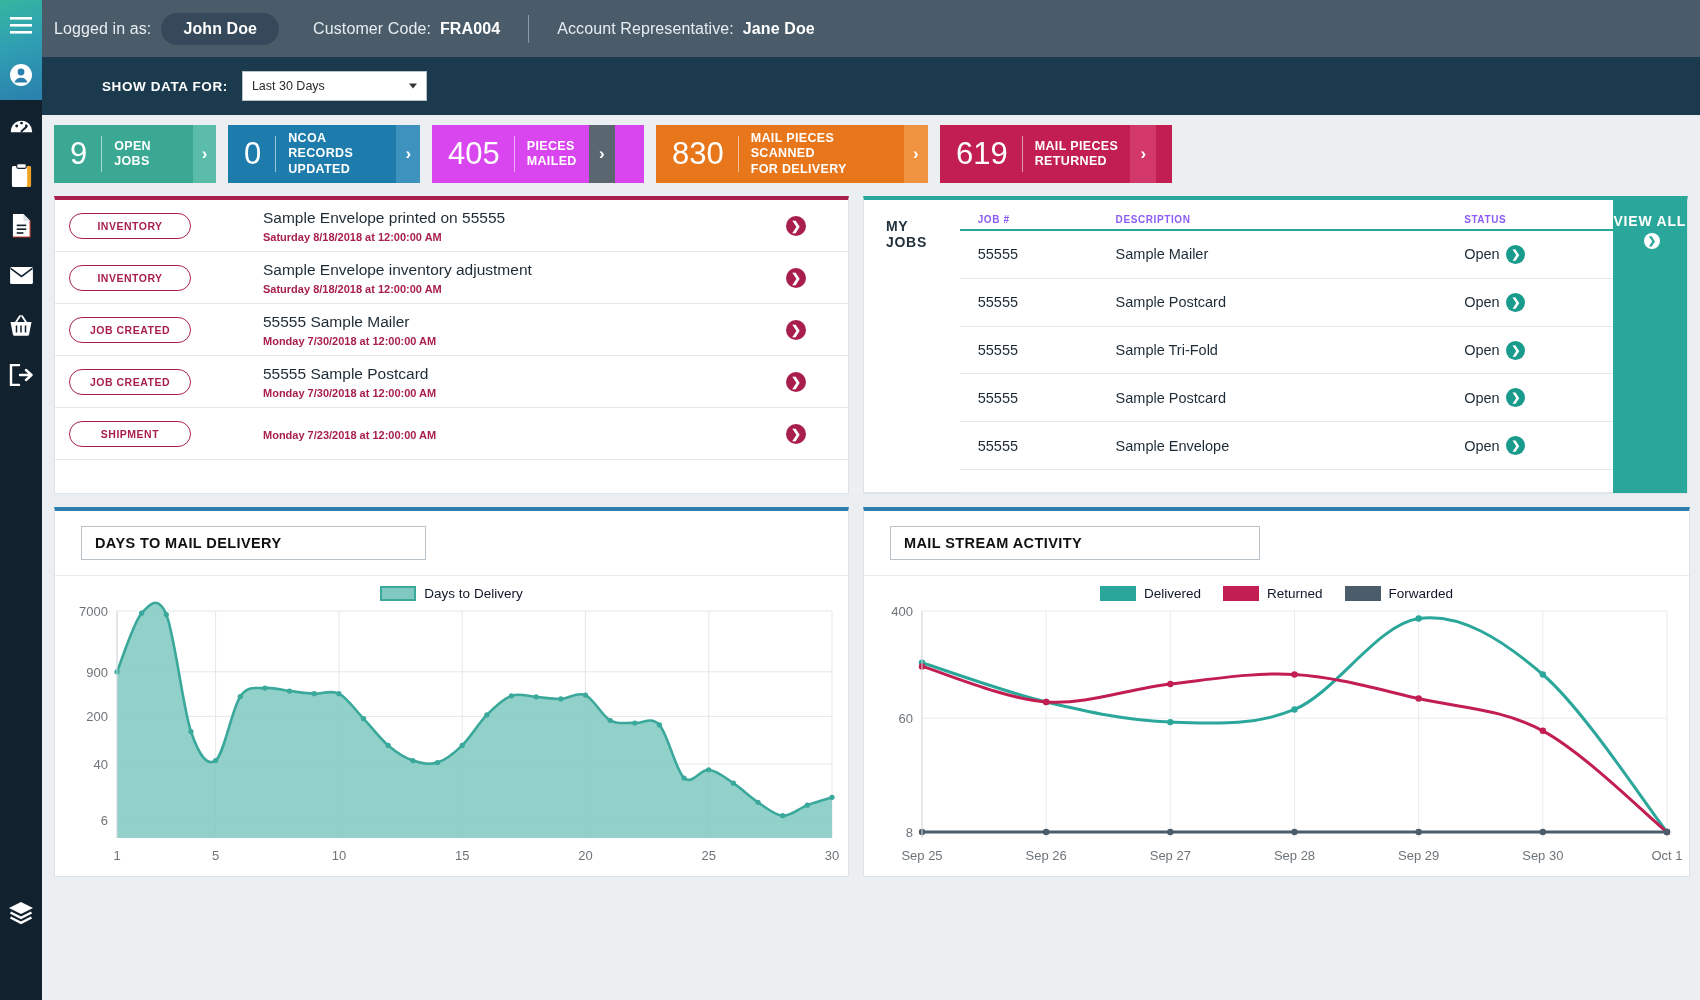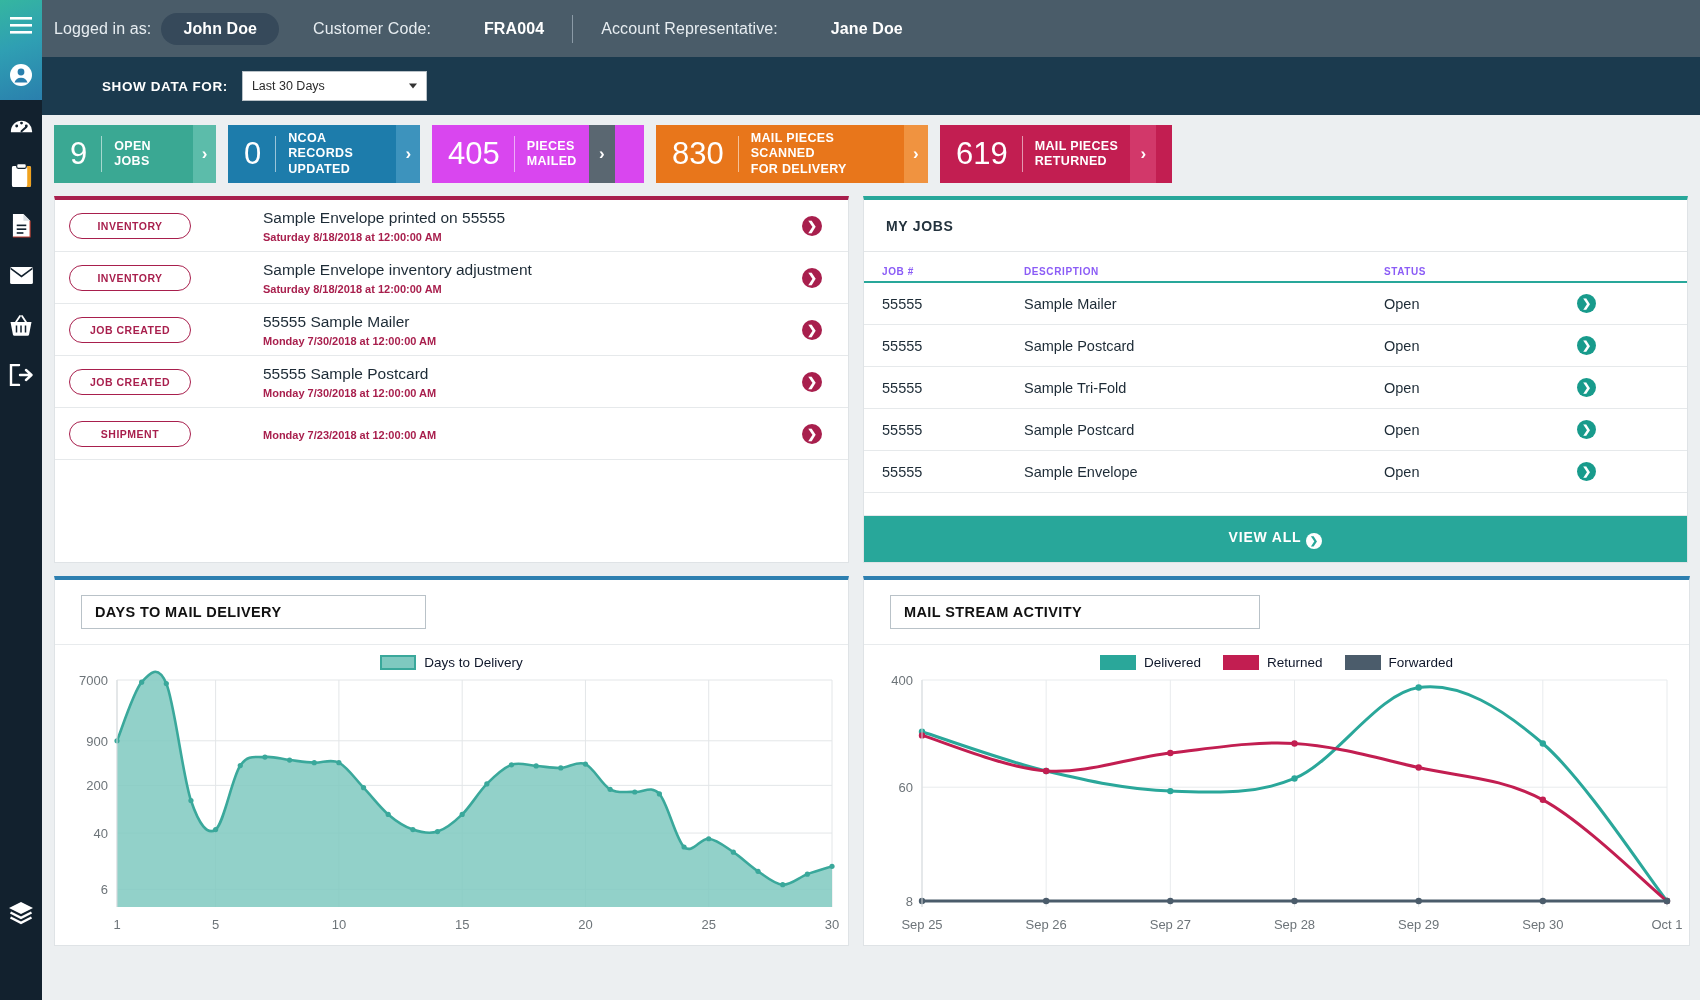--- a/index.html
+++ b/index.html
@@ -38,21 +38,21 @@
   .topbar {
     height: 57px; background: #4a5c69; color: #fff;
     display: flex; align-items: center; padding-left: 12px;
     font-size: 16px; letter-spacing: .1px;
   }
   .topbar .lbl { font-weight: 400; color: #e7edf1; }
   .pill-user {
     background: #36495a; color: #fff; font-weight: bold;
     border-radius: 18px; padding: 7px 22px; margin-left: 10px; font-size: 16px;
   }
-  .topbar .grp { display: flex; align-items: flex-start; margin-left: 34px; gap: 44px; }
+  .topbar .grp { display: flex; align-items: flex-start; margin-left: 34px; }
   .topbar .val { font-weight: bold; margin-left: 9px; color: #fff; }
   .vdiv { width: 1px; height: 28px; background: #8b9aa6; margin: 0 28px; }
 
   
   .filterbar {
     height: 58px; background: #1b3a4e;
     display: flex; align-items: center; padding-left: 60px;
   }
   .filterbar .flabel {
     color: #fff; font-weight: bold; font-size: 13.5px;
@@ -113,42 +113,42 @@
   .panel-title {
     font-size: 14px; font-weight: bold; letter-spacing: .7px;
     color: #23323d; padding: 18px 20px 17px 22px;
     border-bottom: 1px solid #e3e6e8;
   }
 
   
   .activity { width: 795px; }
   .act-row {
     display: flex; align-items: center;
-    border-bottom: 1px solid #e6e9eb; padding: 11px 14px 11px 14px;
+    border-bottom: 1px solid #e6e9eb; padding: 11px 30px 11px 14px;
     height: 52px;
   }
   .badge {
     flex: 0 0 122px; text-align: center;
     border: 1px solid #a81f4d; color: #a81f4d; border-radius: 13px;
     font-size: 10.5px; font-weight: bold; letter-spacing: .5px;
     padding: 6px 0; background: #fff;
   }
   .act-main { flex: 1; padding-left: 72px; min-width: 0; }
   .act-title { font-size: 15.5px; color: #1d2b36; line-height: 1.25; }
   .act-date  { font-size: 11px; color: #a81f4d; font-weight: bold; margin-top: 3px; }
   .circ {
     flex: 0 0 20px; width: 20px; height: 20px; border-radius: 50%;
     background: #a81f4d; color: #fff; font-size: 12px; font-weight: bold;
     display: flex; align-items: center; justify-content: center;
     margin-right: 12px;
   }
   .act-pad { height: 33px; }
 
   
-  .jobs { flex: 1; display: flex; flex-direction: column; }
+  .jobs { flex: 1; display: flex; flex-direction: row; }
   .jt { width: 100%; border-collapse: collapse; }
   .jt th {
     text-align: left; font-size: 10px; font-weight: bold; letter-spacing: .6px;
     color: #8b5cf6; padding: 14px 0 4px 0; border-bottom: 2px solid #28a79a;
   }
   .jt td {
     font-size: 14.5px; color: #1d2b36; padding: 11px 0;
     border-bottom: 1px solid #e6e9eb;
   }
   .jt .c-job  { width: 160px; padding-left: 18px !important; }

